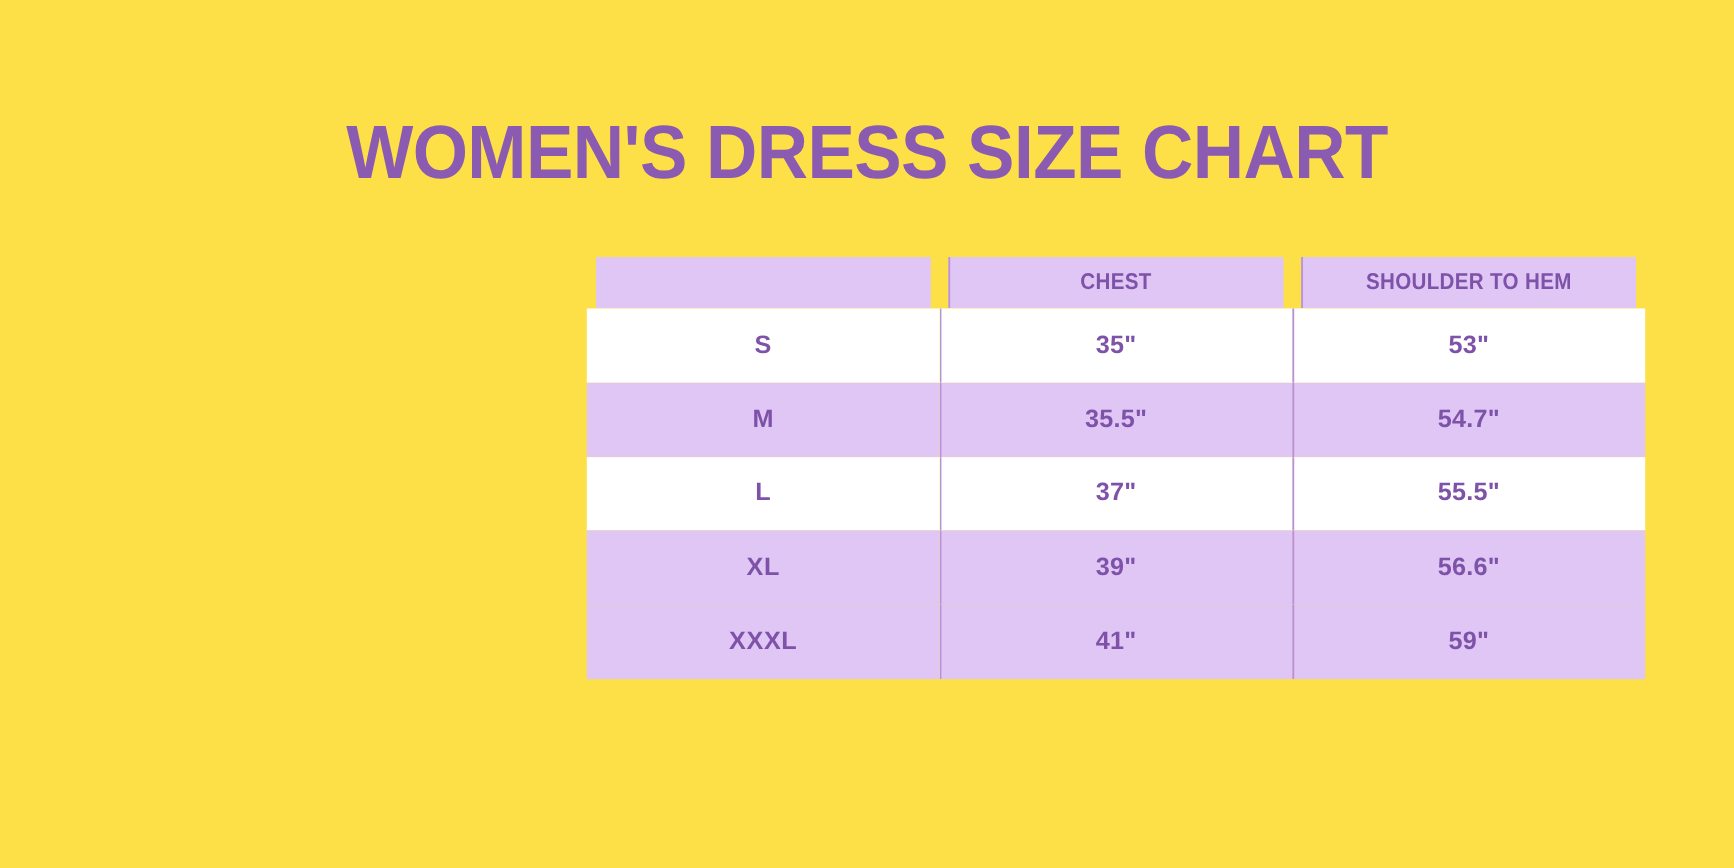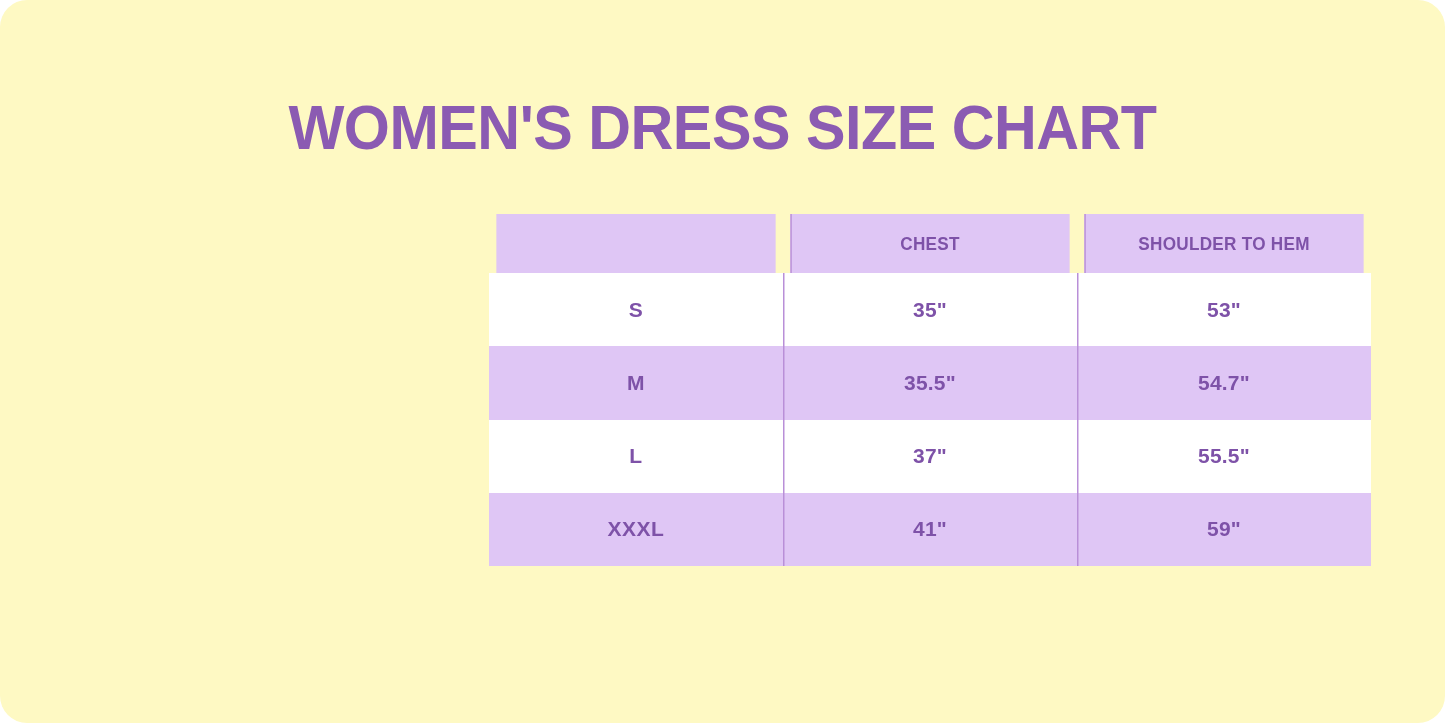--- a/index.html
+++ b/index.html
@@ -12,22 +12,21 @@
     height: 723px;
     background: #ffffff;
     font-family: "Liberation Sans", "DejaVu Sans", sans-serif;
     overflow: hidden;
     position: relative;
   }
 
   .page {
     position: absolute;
     inset: 0;
-    background: #fef9c3;
-    border-radius: 27px;
+    background: #fde047;
   }
 
   
   .chart-title {
     position: absolute;
     left: 0;
     top: 54px;
     width: 1445px;
     text-align: center;
     font-family: "Liberation Sans", "DejaVu Sans", sans-serif;
@@ -55,21 +54,21 @@
     height: 352px;
     border-collapse: collapse;
     table-layout: fixed;
   }
 
   table.size-table col.c-size  { width: 294px; }
   table.size-table col.c-chest { width: 294px; }
   table.size-table col.c-hem   { width: 294px; }
 
   table.size-table tr {
-    height: 59px;
+    height: 43px;
   }
 
   table.size-table th,
   table.size-table td {
     padding: 0;
     margin: 0;
     text-align: center;
     vertical-align: middle;
     font-family: "Liberation Sans", "DejaVu Sans", sans-serif;
     font-weight: 700;
@@ -148,20 +147,25 @@
           <td class="measure-cell sep">35.5"</td>
           <td class="measure-cell sep">54.7"</td>
         </tr>
 
         <tr class="plain">
           <td class="size-cell">L</td>
           <td class="measure-cell sep">37"</td>
           <td class="measure-cell sep">55.5"</td>
         </tr>
 
+        <tr class="band">
+          <td class="size-cell">XL</td>
+          <td class="measure-cell sep">39"</td>
+          <td class="measure-cell sep">56.6"</td>
+        </tr>
 
 
         <tr class="band">
           <td class="size-cell">XXXL</td>
           <td class="measure-cell sep">41"</td>
           <td class="measure-cell sep">59"</td>
         </tr>
 
       </tbody>
     </table>

